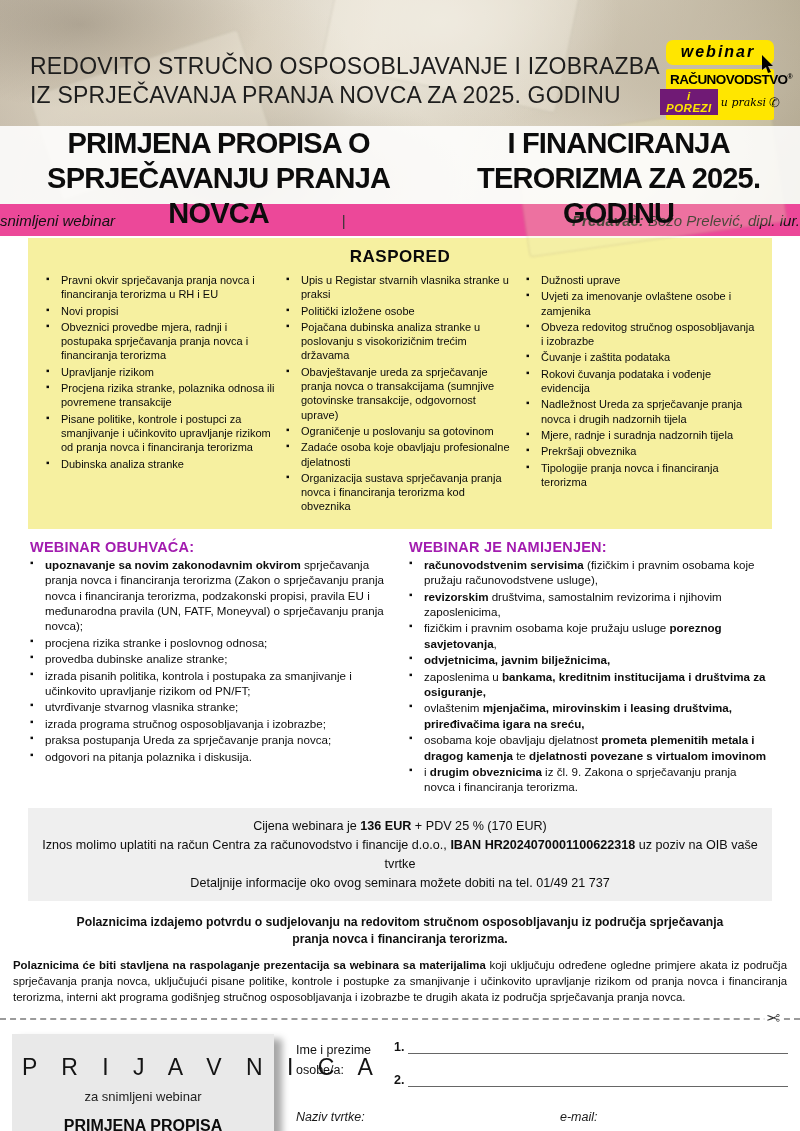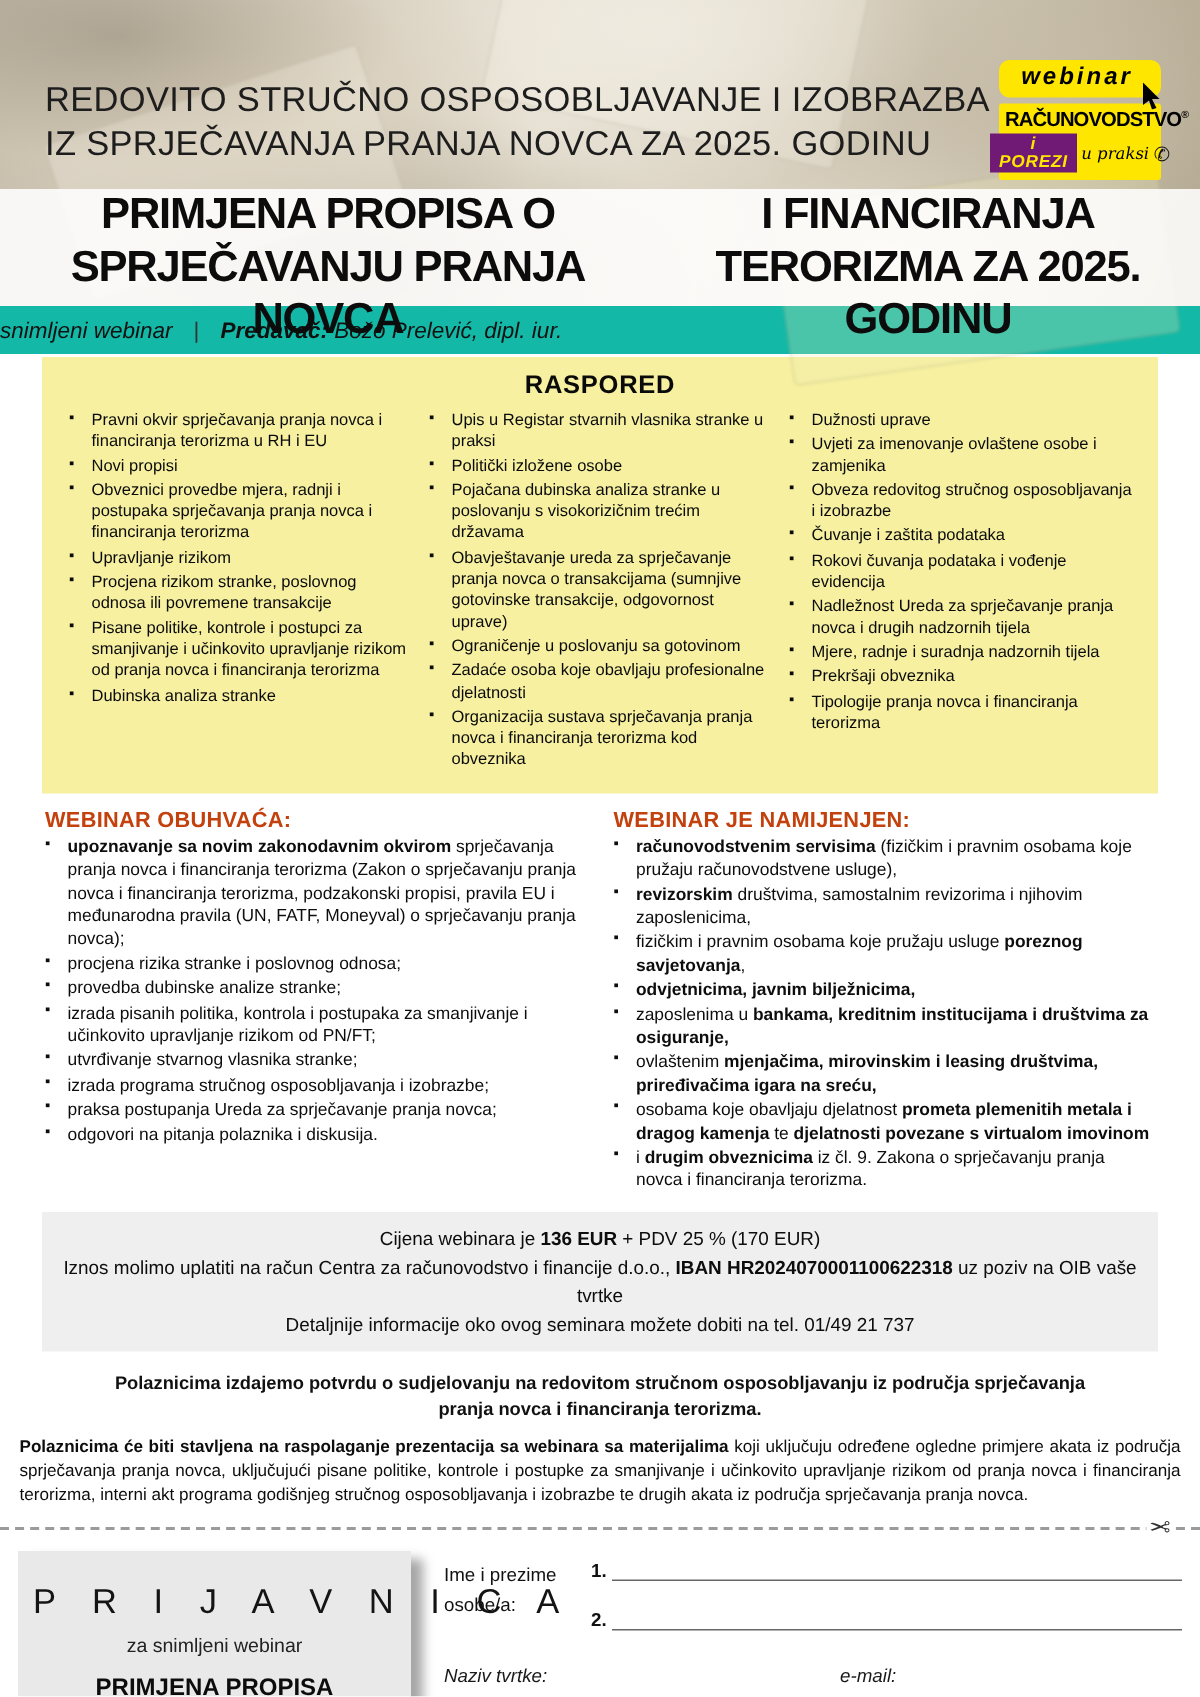--- a/index.html
+++ b/index.html
@@ -32,37 +32,37 @@
   .brand-top { font-weight:700; font-size:13.5px; letter-spacing:-0.6px; color:#000; white-space:nowrap; }
   .brand-reg { font-size:7px; vertical-align:super; }
   .brand-bottom { display:flex; align-items:center; justify-content:center; gap:3px; margin-top:2px; }
   .brand-porezi { background:#701a75; color:#ffe600; font-weight:700; font-style:italic; font-size:11.5px; padding:1px 6px; letter-spacing:0.5px; }
   .brand-script { font-family:"DejaVu Serif", serif; font-style:italic; font-size:11px; color:#000; white-space:nowrap; }
   .phone-icon { font-size:13px; line-height:1; }
 
   .title-band { position:absolute; left:0; right:0; bottom:0; height:78px; background:rgba(255,255,255,0.87); display:flex; justify-content:center; text-align:center; }
   .title-line { font-weight:700; font-size:29px; letter-spacing:-0.8px; line-height:1.2; color:#0c0c0c; }
 
-  .subtitle-row { flex:0 0 auto; height:32px; display:flex; align-items:center; justify-content:flex-start; gap:14px; font-size:15px; font-style:italic; color:#111; background:#14b8a6; }
+  .subtitle-row { flex:0 0 auto; height:32px; display:flex; align-items:center; justify-content:space-between; gap:14px; font-size:15px; font-style:italic; color:#111; background:#ec4899; }
   .subtitle-sep { font-style:normal; color:#333; }
   .subtitle-bold { font-weight:700; }
 
   
   .raspored { margin:2px 28px 0; background:#f6f0a0; padding:9px 16px 13px; }
   .raspored-title { text-align:center; font-weight:700; font-size:17px; letter-spacing:0.5px; margin-bottom:6px; color:#0a0a0a; }
   .raspored-cols { display:flex; gap:8px; }
   .raspored-col { flex:1; }
   ul.blist { list-style:none; }
   ul.blist li { position:relative; padding-left:17px; font-size:11px; line-height:1.3; margin-bottom:2px; color:#0a0a0a; }
   ul.blist li::before { content:"▪"; position:absolute; left:2px; top:-1px; font-size:10px; }
 
   
   .sections { display:flex; gap:18px; margin:10px 30px 0; }
   .section { flex:1; }
-  .section-title { color:#c2410c; font-weight:700; font-size:14.5px; letter-spacing:0.2px; margin-bottom:2px; }
+  .section-title { color:#a21caf; font-weight:700; font-size:14.5px; letter-spacing:0.2px; margin-bottom:2px; }
   ul.slist { list-style:none; }
   ul.slist li { position:relative; padding-left:15px; font-size:11.6px; line-height:1.33; margin-bottom:1px; color:#0d0d0d; }
   ul.slist li::before { content:"▪"; position:absolute; left:0; top:-1px; font-size:10px; }
   .bseg { font-weight:700; }
 
   
   .price-box { margin:12px 28px 0; background:#efefef; padding:9px 10px; text-align:center; font-size:12.6px; line-height:1.5; color:#0d0d0d; }
   .price-bold { font-weight:700; }
 
   
@@ -138,21 +138,21 @@
 
   <div class="raspored">
     <div class="raspored-title">RASPORED</div>
     <div class="raspored-cols">
       <div class="raspored-col">
           <ul class="blist">
             <li>Pravni okvir sprječavanja pranja novca i financiranja terorizma u RH i EU</li>
             <li>Novi propisi</li>
             <li>Obveznici provedbe mjera, radnji i postupaka sprječavanja pranja novca i financiranja terorizma</li>
             <li>Upravljanje rizikom</li>
-            <li>Procjena rizikom stranke, poslovnog odnosa ili povremene transakcije</li>
+            <li>Procjena rizika stranke, polaznika odnosa ili povremene transakcije</li>
             <li>Pisane politike, kontrole i postupci za smanjivanje i učinkovito upravljanje rizikom od pranja novca i financiranja terorizma</li>
             <li>Dubinska analiza stranke</li>
           </ul>
         </div>
       <div class="raspored-col">
           <ul class="blist">
             <li>Upis u Registar stvarnih vlasnika stranke u praksi</li>
             <li>Politički izložene osobe</li>
             <li>Pojačana dubinska analiza stranke u poslovanju s visokorizičnim trećim državama</li>
             <li>Obavještavanje ureda za sprječavanje pranja novca o transakcijama (sumnjive gotovinske transakcije, odgovornost uprave)</li>

